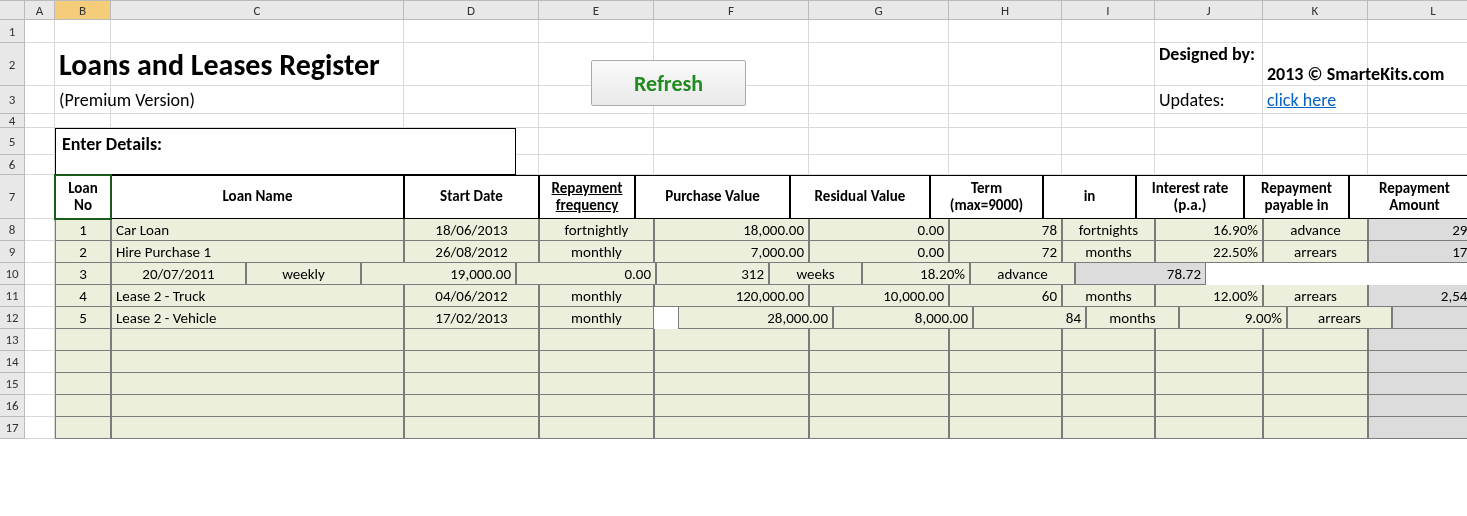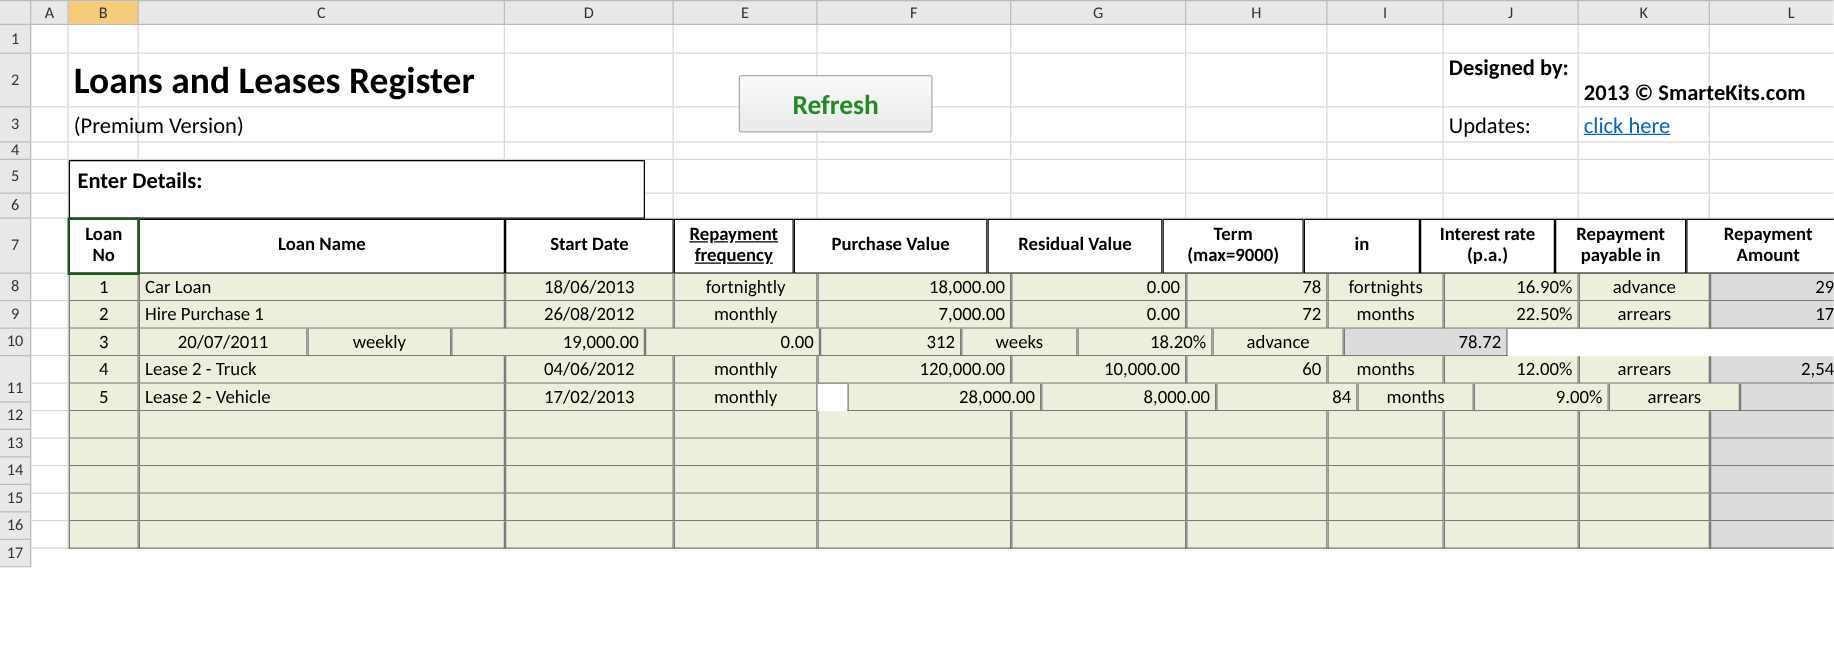--- a/index.html
+++ b/index.html
@@ -166,21 +166,21 @@
         <div class="row-header" style="height: 23px;">1</div>
         <div class="row-header" style="height: 43px;">2</div>
         <div class="row-header" style="height: 28px;">3</div>
         <div class="row-header" style="height: 14px;">4</div>
         <div class="row-header" style="height: 27px;">5</div>
         <div class="row-header" style="height: 20px;">6</div>
         <div class="row-header" style="height: 44px;">7</div>
         <div class="row-header" style="height: 22px;">8</div>
         <div class="row-header" style="height: 22px;">9</div>
         <div class="row-header" style="height: 22px;">10</div>
-        <div class="row-header" style="height: 22px; margin-top: 15px;">11</div>
+        <div class="row-header" style="height: 22px;">11</div>
         <div class="row-header" style="height: 22px;">12</div>
         <div class="row-header" style="height: 22px;">13</div>
         <div class="row-header" style="height: 22px;">14</div>
         <div class="row-header" style="height: 22px;">15</div>
         <div class="row-header" style="height: 22px;">16</div>
         <div class="row-header" style="height: 22px;">17</div>
       </div>
     <div class="grid" id="grid">
         <div class="grid-row" style="height: 23px;">
           <div class="cell" style="width: 30px; height: 23px;"></div>

